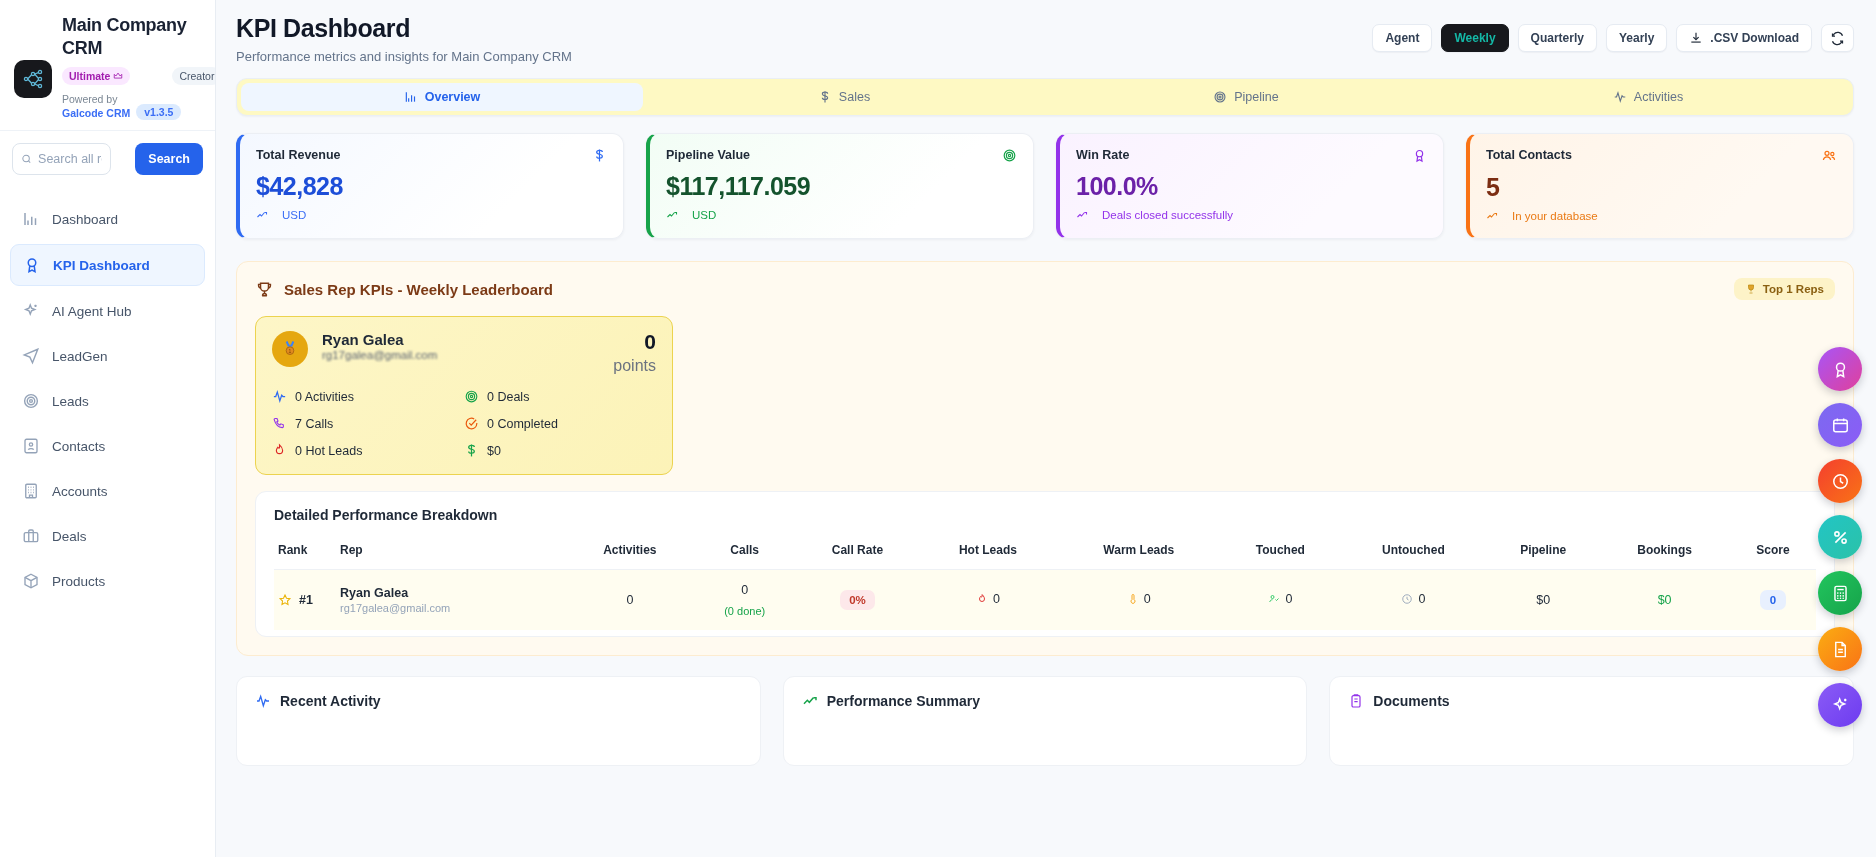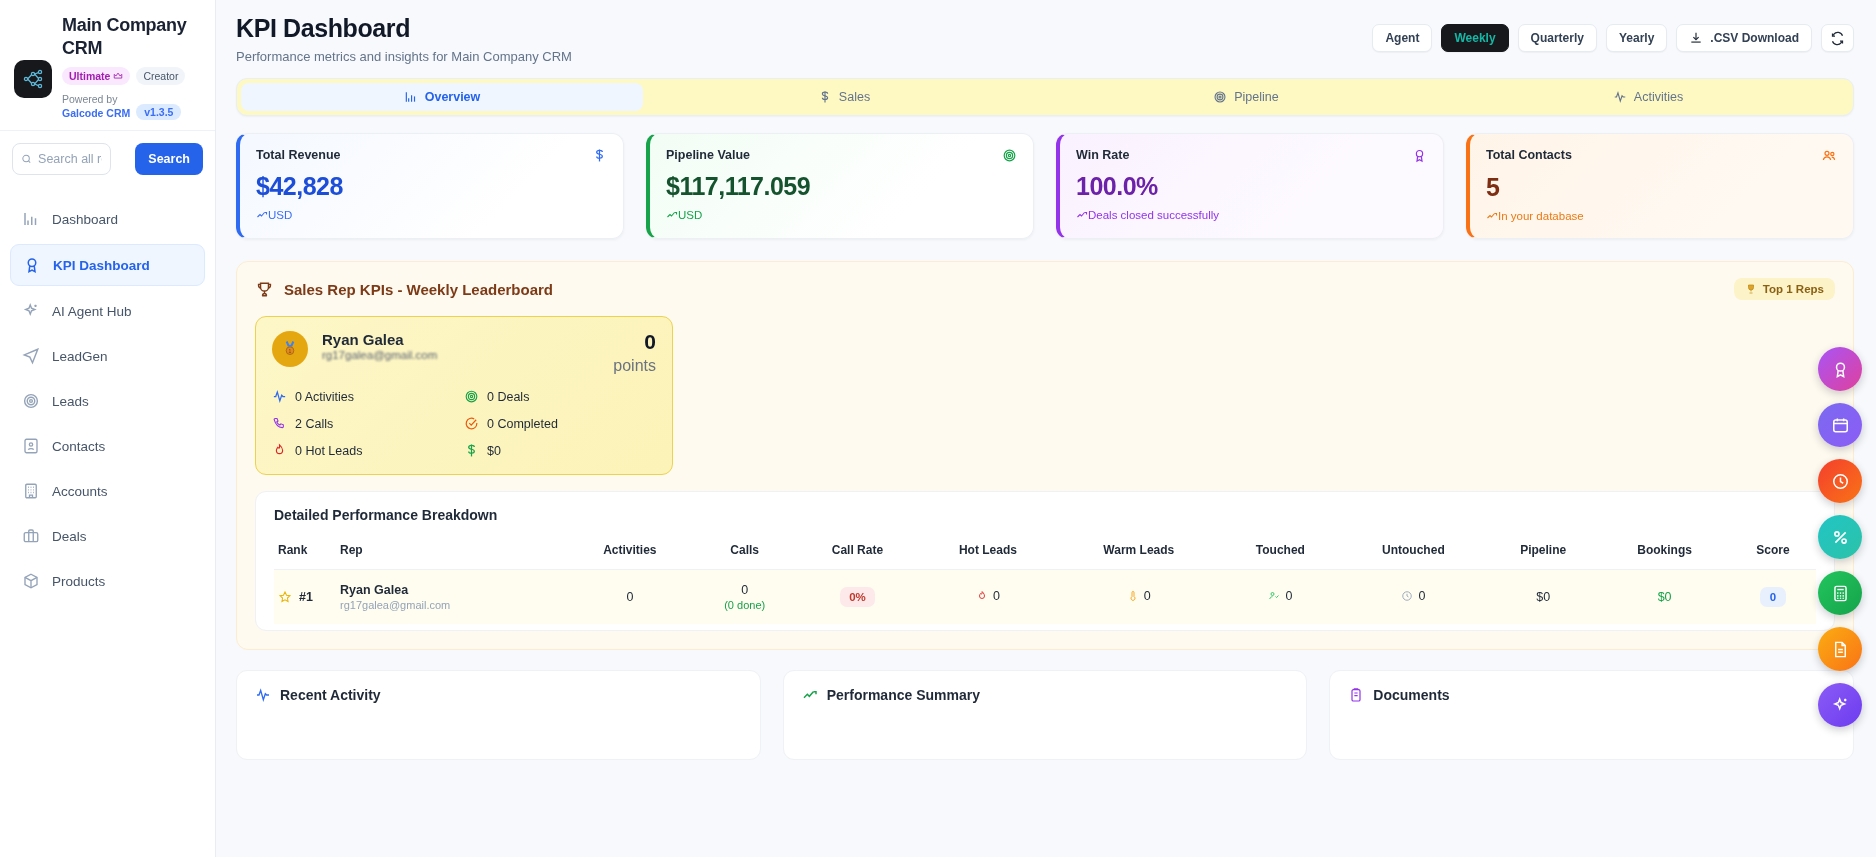--- a/index.html
+++ b/index.html
@@ -36,21 +36,21 @@
   .badges { display: flex; gap: 6px; margin-top: 7px; }
   .badge-ultimate {
     background: #fae8ff; color: #a21caf;
     font-size: 10.5px; font-weight: 600;
     padding: 3px 7px; border-radius: 9px;
     display: inline-flex; align-items: center; gap: 3px;
   }
   .badge-creator {
     background: #f1f5f9; color: #475569;
     font-size: 10.5px; font-weight: 500;
-    padding: 3px 7px; border-radius: 9px;
+    padding: 3px 7px; border-radius: 9px; margin-left: 36px;
   }
   .powered {
     margin-top: 7px; font-size: 10.5px; color: #7b8794;
     display: flex; align-items: flex-end; gap: 6px; flex-wrap: wrap;
   }
   .powered-txt { line-height: 1.35; }
   .powered-brand { color: #3b6ef5; font-weight: 600; display: block; }
   .badge-version {
     background: #dbeafe; color: #3b6ef5;
     font-size: 10.5px; font-weight: 700;
@@ -126,21 +126,21 @@
   
   .kpis { display: flex; gap: 22px; margin: 17px 22px 0 20px; }
   .kpi {
     flex: 1; border-radius: 12px; padding: 14px 16px 16px 16px;
     border: 1px solid #eceff4; border-left-width: 4px;
     box-shadow: 0 1px 3px rgba(16,24,40,.05); min-height: 105px;
   }
   .kpi-top { display: flex; justify-content: space-between; align-items: flex-start; }
   .kpi-label { font-size: 12.5px; font-weight: 600; color: #1f2937; }
   .kpi-val { font-size: 25px; font-weight: 700; margin-top: 9px; letter-spacing: -0.5px; }
-  .kpi-foot { font-size: 11.5px; margin-top: 8px; display: flex; align-items: center; gap: 0; }
+  .kpi-foot { font-size: 11.5px; margin-top: 8px; display: flex; align-items: center; gap: 14px; }
 
   
   .lb {
     margin: 22px 22px 0 20px; background: #fffaf0;
     border: 1px solid #fdecd0; border-radius: 12px;
     padding: 16px 18px 18px 18px; position: relative;
   }
   .lb-head { display: flex; align-items: center; justify-content: space-between; }
   .lb-title {
     display: flex; align-items: center; gap: 10px;
@@ -188,21 +188,21 @@
     text-align: center; padding: 6px 4px 12px 4px;
     border-bottom: 1px solid #eef1f5; white-space: nowrap;
   }
   th.l { text-align: left; }
   td { font-size: 12.5px; color: #1f2937; text-align: center; padding: 13px 4px; }
   td.l { text-align: left; }
   tr.row { background: #fffdf0; }
   .rank-cell { display: flex; align-items: center; gap: 7px; font-weight: 600; }
   .rep-cell-name { font-size: 12.5px; font-weight: 600; color: #1f2937; }
   .rep-cell-mail { font-size: 11px; color: #94a3b8; margin-top: 2px; }
-  .sub-green { font-size: 11px; color: #16a34a; margin-top: 2px; }
+  .sub-green { font-size: 11px; color: #16a34a; margin-top: 8px; }
   .pill-rate { background: #fde8ea; color: #c0392b; font-size: 11.5px; font-weight: 600; padding: 4px 9px; border-radius: 7px; }
   .pill-score { background: #e8f0fe; color: #2563eb; font-size: 11.5px; font-weight: 600; padding: 4px 10px; border-radius: 7px; }
   .cell-ic { display: inline-flex; align-items: center; gap: 5px; justify-content: center; }
   .money-green { color: #16a34a; }
 
   
   .panels { display: flex; gap: 22px; margin: 20px 22px 0 20px; }
   .panel {
     flex: 1; background: #fff; border: 1px solid #eef1f5;
     border-radius: 11px; padding: 16px 18px; height: 90px;
@@ -537,21 +537,21 @@
                   <circle cx="12" cy="12" r="8.5"></circle>
                   <circle cx="12" cy="12" r="5"></circle>
                   <circle cx="12" cy="12" r="1.8"></circle>
                 </svg>
               <span>0 Deals</span>
             </div>
             <div class="rep-stat">
               <svg width="15" height="15" viewBox="0 0 24 24" fill="none" stroke="#9333ea" stroke-width="1.8">
                   <path d="M5 4h3l1.6 4-2 1.5a11 11 0 005 5l1.5-2 4 1.6v3c0 .9-.8 1.6-1.7 1.5C9.6 18 6 14.4 3.5 5.7 3.4 4.8 4.1 4 5 4z"></path>
                 </svg>
-              <span>2 Calls</span>
+              <span>7 Calls</span>
             </div>
             <div class="rep-stat">
               <svg width="15" height="15" viewBox="0 0 24 24" fill="none" stroke="#ea580c" stroke-width="1.9">
                   <path d="M20.5 11.2V12a8.5 8.5 0 11-4.2-7.3"></path>
                   <path d="M8.5 11.5l3 3 8-8.5"></path>
                 </svg>
               <span>0 Completed</span>
             </div>
             <div class="rep-stat">
               <svg width="15" height="15" viewBox="0 0 24 24" fill="none" stroke="#dc2626" stroke-width="1.8">

